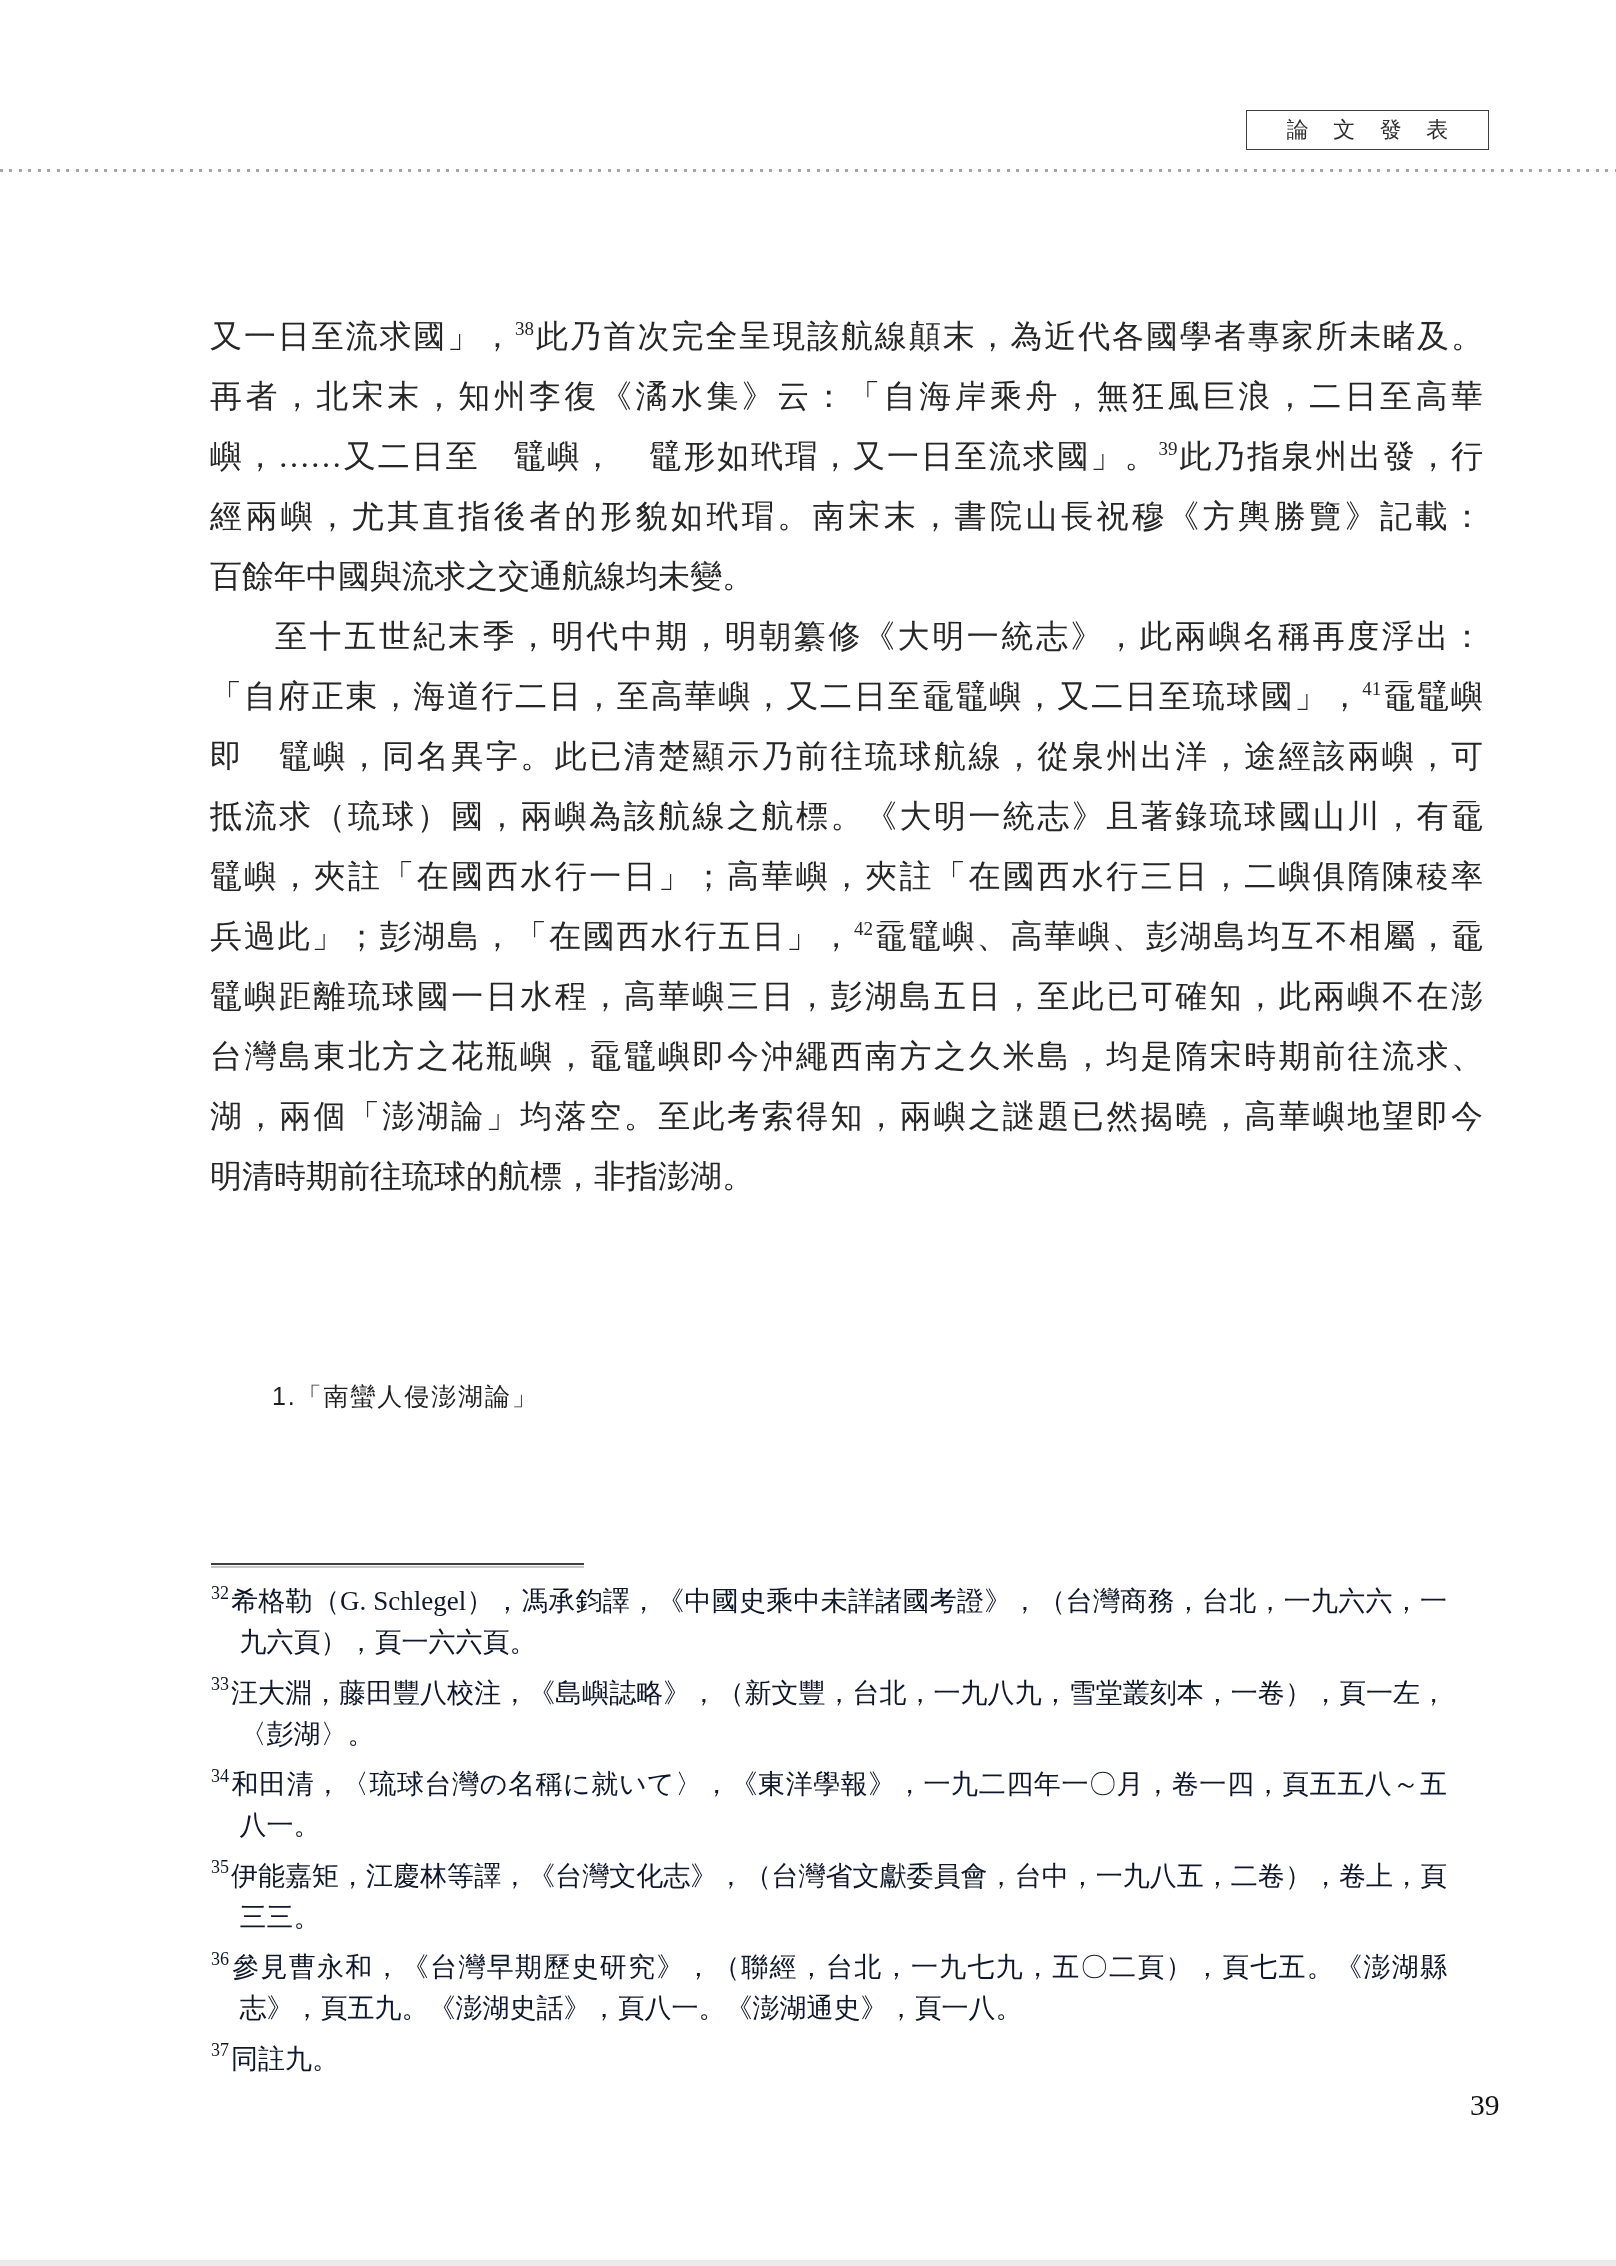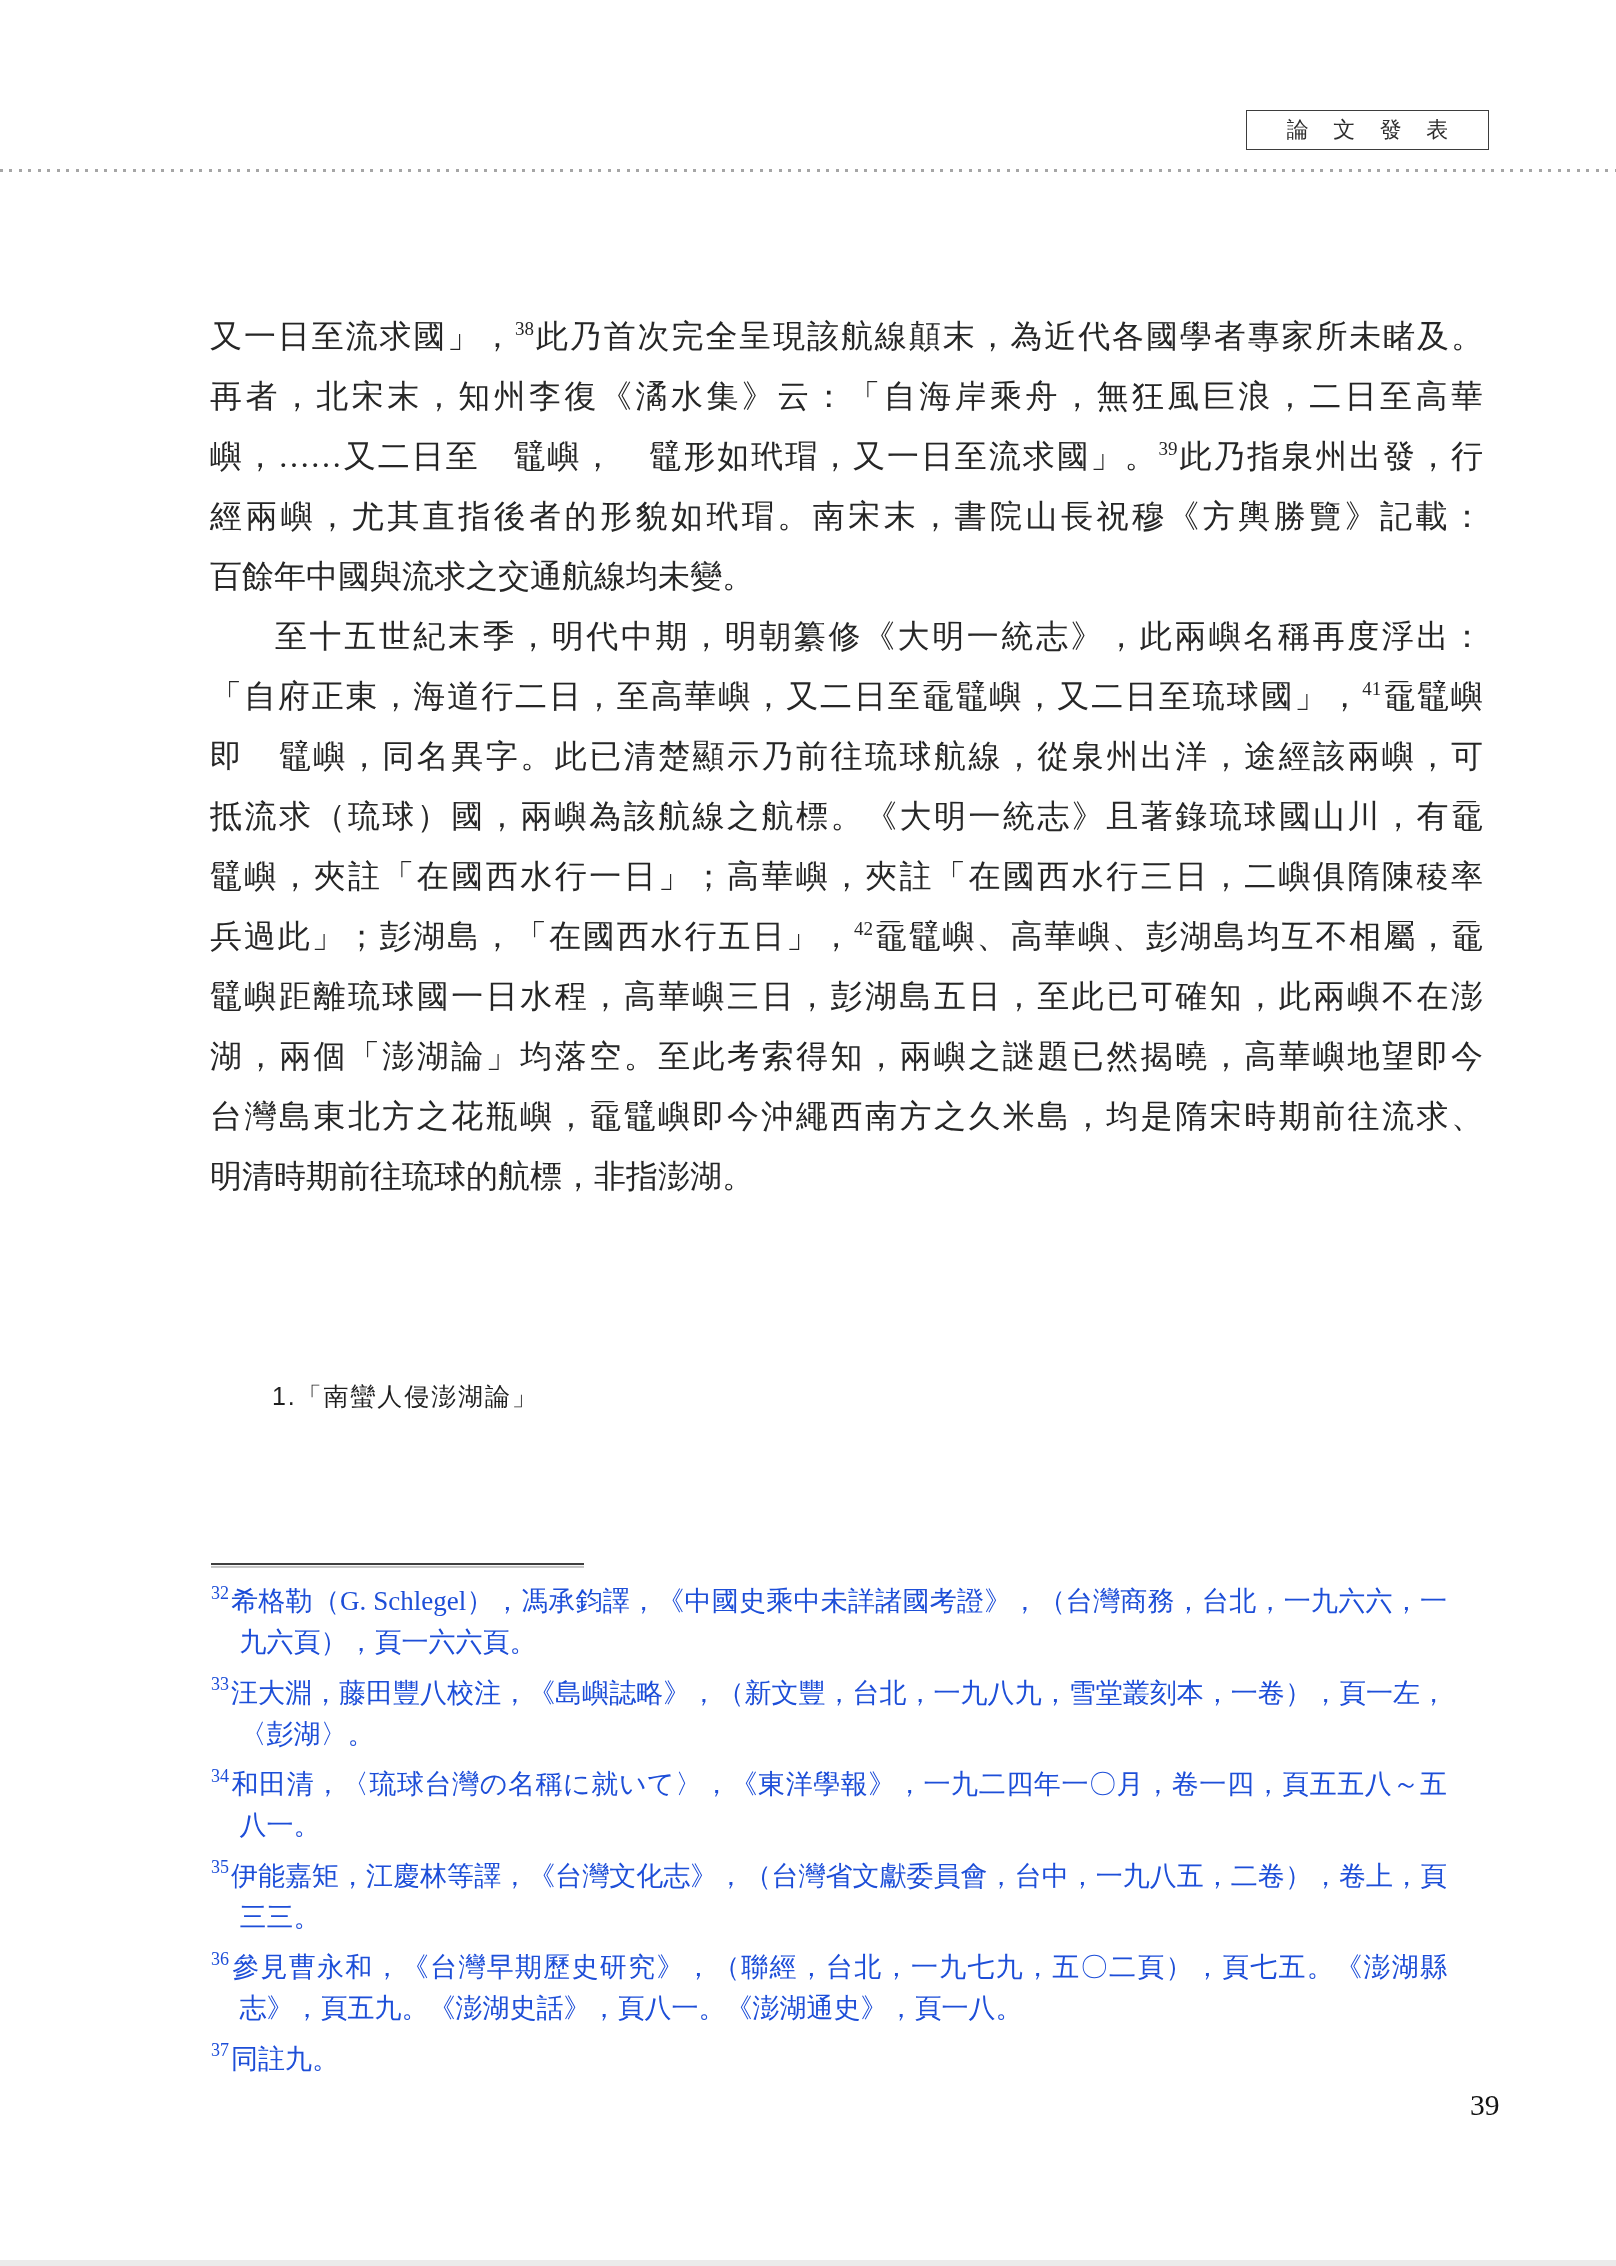--- a/index.html
+++ b/index.html
@@ -83,21 +83,21 @@
     position:absolute;
     left:211px;top:1581px;
     width:1236px;
   }
   .fn{
     font-size:27px;
     line-height:41px;
     margin-bottom:9.5px;
     padding-left:28.5px;
     text-indent:-28.5px;
-    color:#1d4ed8;
+    color:#0f172a;
     text-align:justify;
   }
   .fnsup{
     font-size:18px;
     vertical-align:11.4px;
     line-height:0;
     padding-right:1.9px;
   }
   .page-number{
     position:absolute;
@@ -129,22 +129,22 @@
     <div class="bline"><span>嶼，……又二日至　鼊嶼，　鼊形如玳瑁，又一日至流求國」。</span><span class="bsup">39</span><span>此乃指泉州出發，行</span></div>
     <div class="bline"><span>經兩嶼，尤其直指後者的形貌如玳瑁。南宋末，書院山長祝穆《方輿勝覽》記載：</span></div>
     <div class="bline endp"><span>百餘年中國與流求之交通航線均未變。</span></div>
     <div class="bline ind"><span>至十五世紀末季，明代中期，明朝纂修《大明一統志》，此兩嶼名稱再度浮出：</span></div>
     <div class="bline"><span>「自府正東，海道行二日，至高華嶼，又二日至黿鼊嶼，又二日至琉球國」，</span><span class="bsup">41</span><span>黿鼊嶼</span></div>
     <div class="bline"><span>即　鼊嶼，同名異字。此已清楚顯示乃前往琉球航線，從泉州出洋，途經該兩嶼，可</span></div>
     <div class="bline"><span>抵流求（琉球）國，兩嶼為該航線之航標。《大明一統志》且著錄琉球國山川，有黿</span></div>
     <div class="bline"><span>鼊嶼，夾註「在國西水行一日」；高華嶼，夾註「在國西水行三日，二嶼俱隋陳稜率</span></div>
     <div class="bline"><span>兵過此」；彭湖島，「在國西水行五日」，</span><span class="bsup">42</span><span>黿鼊嶼、高華嶼、彭湖島均互不相屬，黿</span></div>
     <div class="bline"><span>鼊嶼距離琉球國一日水程，高華嶼三日，彭湖島五日，至此已可確知，此兩嶼不在澎</span></div>
+    <div class="bline"><span>台灣島東北方之花瓶嶼，黿鼊嶼即今沖繩西南方之久米島，均是隋宋時期前往流求、</span></div>
     <div class="bline"><span>湖，兩個「澎湖論」均落空。至此考索得知，兩嶼之謎題已然揭曉，高華嶼地望即今</span></div>
-    <div class="bline"><span>台灣島東北方之花瓶嶼，黿鼊嶼即今沖繩西南方之久米島，均是隋宋時期前往流求、</span></div>
     <div class="bline endp"><span>明清時期前往琉球的航標，非指澎湖。</span></div>
   </div>
 
   <div class="subsec-head">1.「南蠻人侵澎湖論」</div>
 
   <div class="fn-rule"></div>
 
   <div class="fn-block">
     <div class="fn"><span class="fnsup">32</span><span>希格勒（G. Schlegel），馮承鈞譯，《中國史乘中未詳諸國考證》，（台灣商務，台北，一九六六，一九六頁），頁一六六頁。</span></div>
     <div class="fn"><span class="fnsup">33</span><span>汪大淵，藤田豐八校注，《島嶼誌略》，（新文豐，台北，一九八九，雪堂叢刻本，一卷），頁一左，〈彭湖〉。</span></div>

